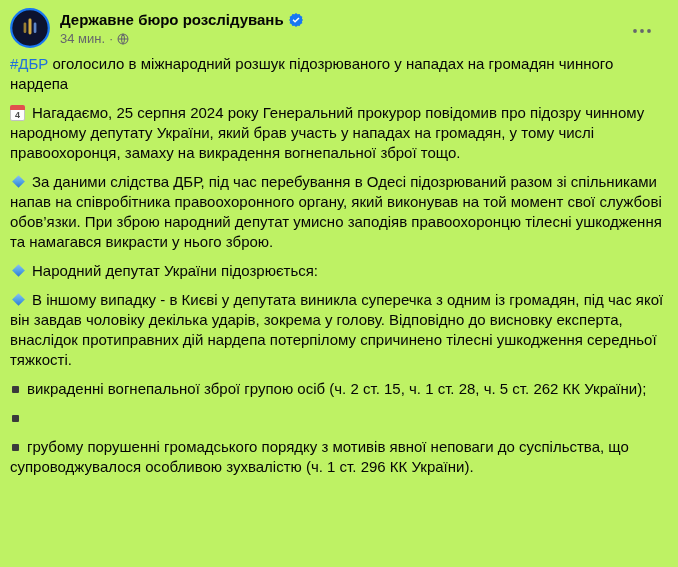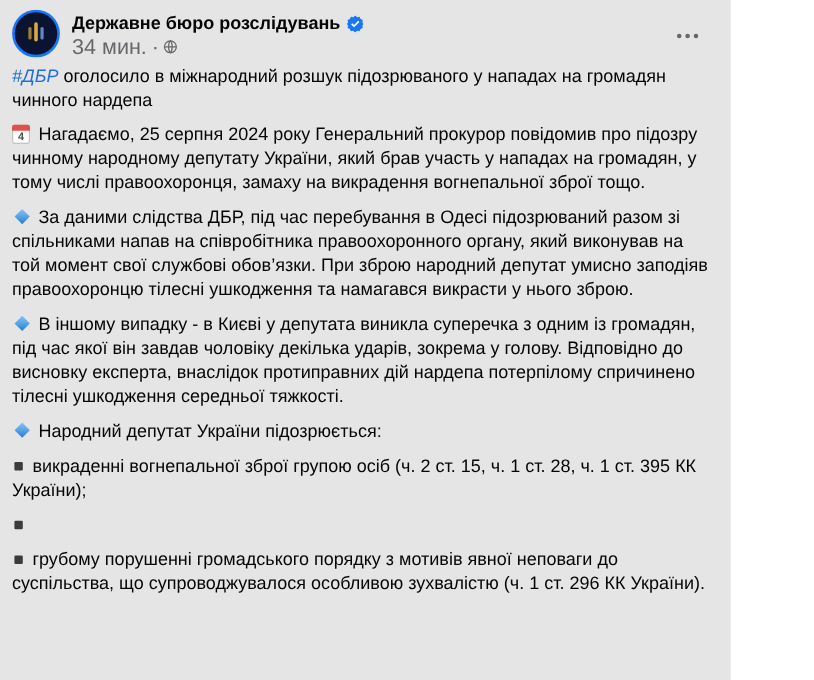--- a/index.html
+++ b/index.html
@@ -2,37 +2,37 @@
 <html><head>
 <meta charset="utf-8">
 <style>
   * { box-sizing: border-box; margin: 0; padding: 0; }
   html, body { background: #ffffff; }
   body {
     width: 678px; height: 567px; overflow: hidden;
     font-family: "Liberation Sans", "DejaVu Sans", sans-serif;
     color: #050505;
   }
-  .fb-card { width: 609px; height: 567px; background: #e5e5e5; position: relative; }
+  .fb-card { width: 678px; height: 567px; background: #bef264; position: relative; }
 
   
   .header { display: flex; align-items: flex-start; padding: 8px 12px 2px 10px; position: relative; }
   .avatar { width: 40px; height: 40px; border-radius: 50%; flex: 0 0 40px; cursor: pointer; }
   .hmeta { margin-left: 10px; flex: 1 1 auto; padding-top: 2px; }
   .name-row { display: flex; align-items: center; gap: 5px; }
   .page-name { font-size: 15px; font-weight: bold; color: #050505; cursor: pointer; line-height: 19px; }
   .verified { display: inline-flex; align-items: center; }
-  .sub-row { display: flex; align-items: center; gap: 4px; margin-top: 2px; font-size: 18px; color: #65676b; line-height: 16px; }
+  .sub-row { display: flex; align-items: center; gap: 4px; margin-top: 2px; font-size: 13px; color: #65676b; line-height: 16px; }
   .sub-row .ts { cursor: pointer; }
   .menu { position: absolute; right: 20px; top: 14px; padding: 6px; cursor: pointer; border-radius: 50%; }
 
   
   .content { padding: 4px 14px 0 10px; font-size: 15px; line-height: 20px; color: #050505; }
   .content p { margin: 0 0 9px 0; }
-  .hashtag { color: #216fdb; text-decoration: none; cursor: pointer; font-style: italic; }
+  .hashtag { color: #216fdb; text-decoration: none; cursor: pointer; }
 
   
   .diamond {
     display: inline-block; width: 9px; height: 9px;
     background: linear-gradient(135deg, #8fbdf2 0%, #57a9e8 45%, #2e77d0 100%);
     transform: rotate(45deg); margin: 0 9px 1px 4px;
   }
   .sq {
     display: inline-block; width: 7px; height: 7px;
     background: #3b3b3b; border-radius: 1px; margin: 0 8px 1px 2px;
@@ -92,25 +92,25 @@
 
   <div class="content">
 
     <p><a class="hashtag">#ДБР</a><span> оголосило в міжнародний розшук підозрюваного у нападах на громадян чинного нардепа</span></p>
 
 
     <p><span class="cal"><span class="cal-top"></span><span class="cal-num">4</span></span><span>Нагадаємо, 25 серпня 2024 року Генеральний прокурор повідомив про підозру чинному народному депутату України, який брав участь у нападах на громадян, у тому числі правоохоронця, замаху на викрадення вогнепальної зброї тощо.</span></p>
 
     <p><span class="diamond"></span><span>За даними слідства ДБР, під час перебування в Одесі підозрюваний разом зі спільниками напав на співробітника правоохоронного органу, який виконував на той момент свої службові обов’язки. При зброю народний депутат умисно заподіяв правоохоронцю тілесні ушкодження та намагався викрасти у нього зброю.</span></p>
 
+    <p><span class="diamond"></span><span>Народний депутат України підозрюється:</span></p>
+
     <p><span class="diamond"></span><span>В іншому випадку - в Києві у депутата виникла суперечка з одним із громадян, під час якої він завдав чоловіку декілька ударів, зокрема у голову. Відповідно до висновку експерта, внаслідок протиправних дій нардепа потерпілому спричинено тілесні ушкодження середньої тяжкості.</span></p>
 
-    <p><span class="diamond"></span><span>Народний депутат України підозрюється:</span></p>
 
-
-    <p><span class="sq"></span><span>викраденні вогнепальної зброї групою осіб (ч. 2 ст. 15, ч. 1 ст. 28, ч. 1 ст. 395 КК України);</span></p>
+    <p><span class="sq"></span><span>викраденні вогнепальної зброї групою осіб (ч. 2 ст. 15, ч. 1 ст. 28, ч. 5 ст. 262 КК України);</span></p>
 
     <p><span class="sq"></span></p>
 
     <p><span class="sq"></span><span>грубому порушенні громадського порядку з мотивів явної неповаги до суспільства, що супроводжувалося особливою зухвалістю (ч. 1 ст. 296 КК України).</span></p>
 
   </div>
 </div>
 
 </body></html>

